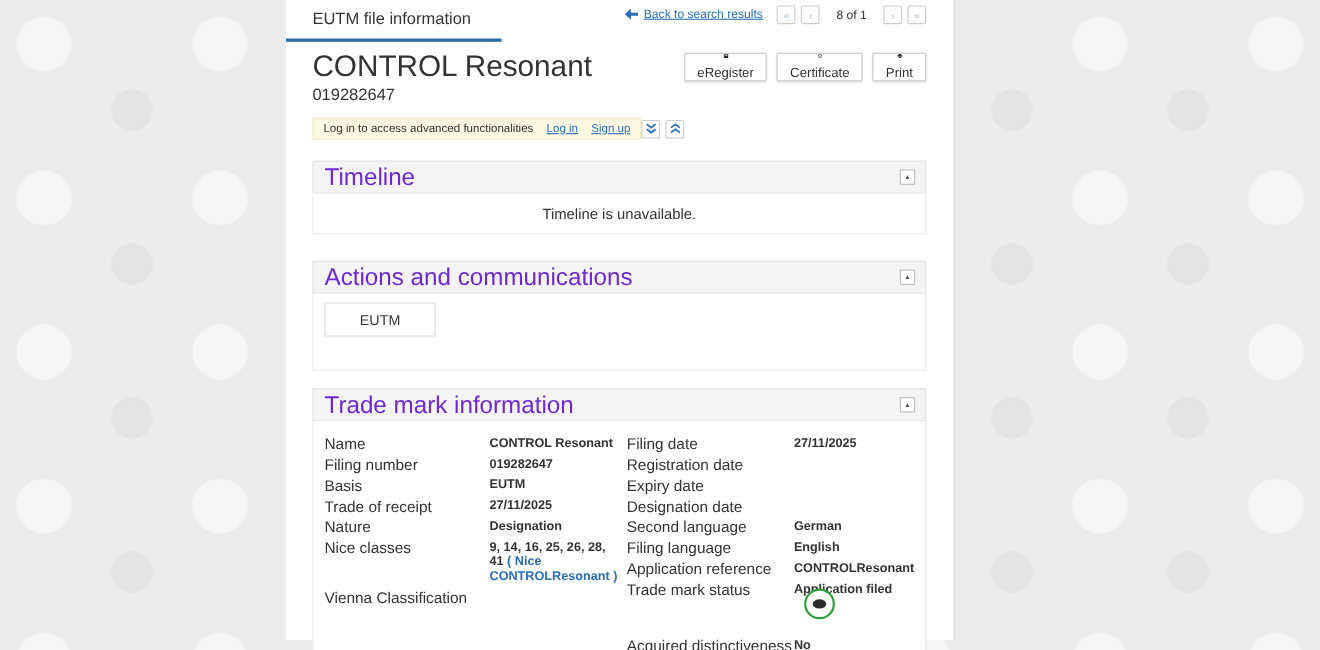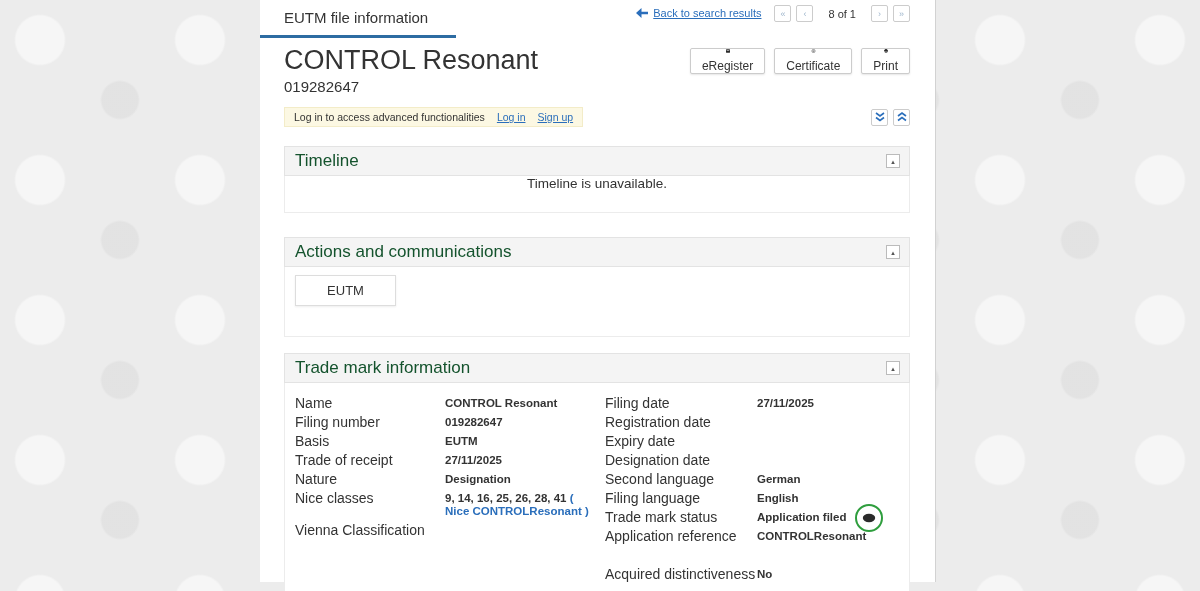--- a/index.html
+++ b/index.html
@@ -6,21 +6,21 @@
   body{
     width:1200px;height:591px;overflow:hidden;position:relative;
     font-family:"Liberation Sans",sans-serif;color:#333;
     background-color:#ececec;
     background-image:
       radial-gradient(circle at 40px 40px, rgba(255,255,255,0.5) 24px, rgba(255,255,255,0) 26px),
       radial-gradient(circle at 120px 100px, rgba(220,220,220,0.55) 18px, rgba(220,220,220,0) 20px);
     background-size:160px 140px;
   }
   .content{
-    position:absolute;left:260px;top:0;width:676px;height:582px;
+    position:absolute;left:260px;top:0;width:608px;height:582px;
     background:#fff;border-right:1px solid #d2d2d2;box-sizing:border-box;
   }
   
   .top-row{display:flex;height:38px;}
   .tab{
     width:196px;box-sizing:border-box;background:#fff;
     border-bottom:3px solid #2d6ca2;display:flex;align-items:center;
     padding-left:24px;font-size:15px;color:#333;
   }
   .top-actions{flex:1;display:flex;align-items:flex-start;justify-content:flex-end;
@@ -34,38 +34,38 @@
   
   .title-row{display:flex;justify-content:space-between;align-items:flex-start;
     padding:6px 25px 0 24px;}
   .page-title{font-size:27px;font-weight:400;color:#333;margin:0;line-height:32px;}
   .filing-number{font-size:15px;color:#333;margin-top:2px;}
   .hdr-buttons{display:flex;gap:9px;margin-top:4px;}
   .hdr-btn{display:flex;align-items:center;gap:6px;height:26px;padding:0 11px;
     background:#fff;border:1px solid #ccc;border-radius:2px;font-size:12px;color:#333;
     box-shadow:0 1px 2px rgba(0,0,0,.10);cursor:pointer;font-family:Liberation Sans, sans-serif;flex-direction:column;}
   
-  .login-row{display:flex;justify-content:space-between;align-items:center;
+  .login-row{display:flex;align-items:center;
     padding:12px 25px 0 24px;}
   .login-bar{background:#fcf8e3;border:1px solid #f3ecc8;display:inline-flex;
     align-items:center;gap:12px;padding:3px 9px;font-size:10.5px;color:#333;}
   .login-bar a{color:#2a6ebb;text-decoration:underline;cursor:pointer;}
   .collapse-all{display:flex;gap:5px;}
   .ca-btn{width:17px;height:17px;border:1px solid #ccc;background:#fff;border-radius:2px;
     display:flex;align-items:center;justify-content:center;padding:0;cursor:pointer;}
   
   .inner{padding:0 25px 0 24px;}
   .section{margin-top:19px;}
   .sec-header{background:#f4f4f4;border:1px solid #e3e3e3;height:28px;
     display:flex;align-items:center;justify-content:space-between;padding:0 9px 0 10px;}
-  .sec-title{font-size:17px;color:#14532d;}
+  .sec-title{font-size:22px;color:#6d28d9;}
   .sec-collapse{width:14px;height:14px;border:1px solid #bbb;background:#fff;
     font-size:7px;color:#555;line-height:11px;text-align:center;padding:0;cursor:pointer;}
   .sec-body{background:#fff;border:1px solid #ececec;border-top:none;}
-  .timeline-body{height:36px;display:flex;align-items:flex-start;justify-content:center;
+  .timeline-body{height:36px;display:flex;align-items:center;justify-content:center;
     font-size:13.5px;color:#333;}
   .actions-body{height:70px;padding:8px 10px;box-sizing:border-box;}
   .eutm-tab{width:101px;height:31px;background:#fff;border:1px solid #ddd;
     box-shadow:0 1px 2px rgba(0,0,0,.07);display:flex;align-items:center;
     justify-content:center;font-size:13px;color:#333;font-family:inherit;cursor:pointer;}
   
   .tm-body{display:flex;padding:14px 10px 26px 10px;box-sizing:border-box;}
   .tm-col-left{width:310px;box-sizing:border-box;padding-right:6px;}
   .tm-col-right{flex:1;}
   .tm-row{display:flex;align-items:flex-start;margin-bottom:6px;min-height:13px;}
@@ -255,33 +255,33 @@
     <div class="tm-label">Second language</div>
     <div class="tm-value">German</div>
   </div>
 
   <div class="tm-row">
     <div class="tm-label">Filing language</div>
     <div class="tm-value">English</div>
   </div>
 
   <div class="tm-row">
+    <div class="tm-label">Application reference</div>
+    <div class="tm-value">CONTROLResonant</div>
+  </div>
+
+  <div class="tm-row">
     <div class="tm-label">Trade mark status</div>
     <div class="tm-value">Application filed<span class="status-icon">
                   <svg width="14" height="10" viewBox="0 0 14 10">
                     <ellipse cx="7" cy="5" rx="6.2" ry="4.2" fill="#2b2b2b"></ellipse>
                   </svg>
                 </span></div>
   </div>
 
-  <div class="tm-row">
-    <div class="tm-label">Application reference</div>
-    <div class="tm-value">CONTROLResonant</div>
-  </div>
-
   <div class="tm-row spacer">
     <div class="tm-label"></div>
     <div class="tm-value"></div>
   </div>
 
   <div class="tm-row">
     <div class="tm-label">Acquired distinctiveness</div>
     <div class="tm-value">No</div>
   </div>
 </div>

